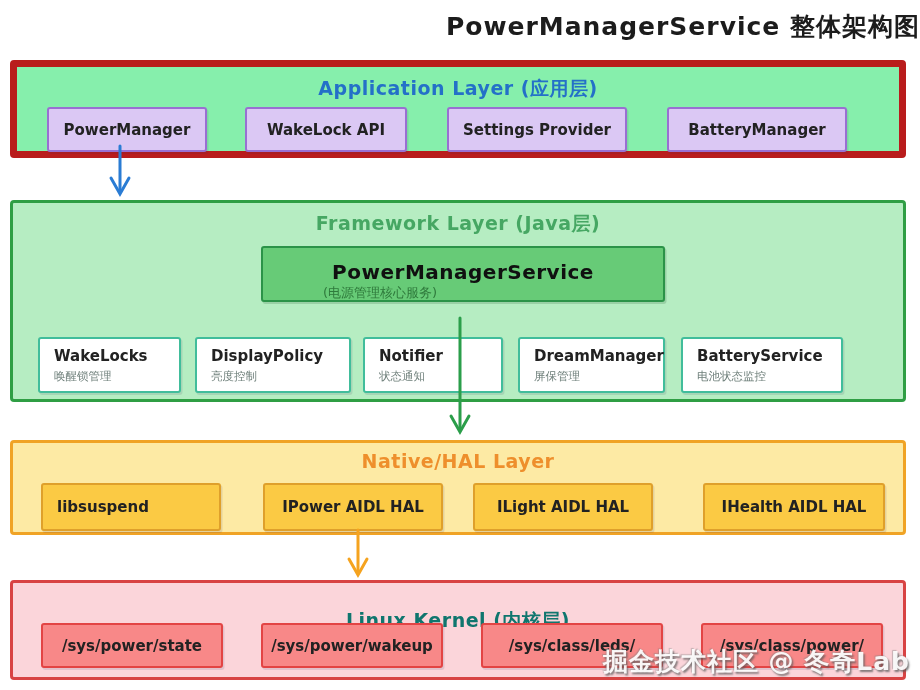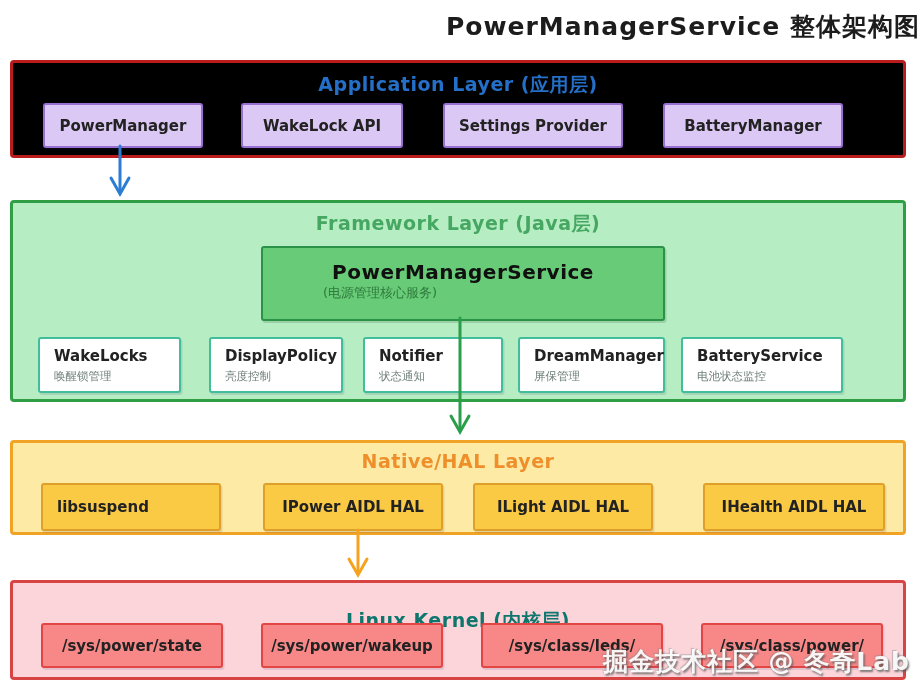--- a/index.html
+++ b/index.html
@@ -2,40 +2,40 @@
 <html><head>
 <meta charset="utf-8">
 <style>
   html,body{margin:0;padding:0;background:#ffffff;}
   .page{position:relative;width:920px;height:690px;background:#ffffff;overflow:hidden;
         font-family:"DejaVu Sans", sans-serif;}
   .title{position:absolute;top:10px;left:0;width:100%;text-align:right;
          font-size:25px;font-weight:bold;color:#1c1c1c;letter-spacing:1px;}
   .layer{position:absolute;left:10px;width:896px;border-radius:4px;box-sizing:border-box;}
   .layer-title{text-align:center;font-size:19px;font-weight:600;letter-spacing:.5px;}
-  .layer-app{top:60px;height:98px;background:#000000;border:3px solid #b91c1c;}
+  .layer-app{top:60px;height:98px;background:#86efac;border:7px solid #b91c1c;}
   .layer-app .layer-title{margin-top:9px;color:#2470c8;}
   .layer-fw{top:200px;height:202px;background:#b6edc2;border:3px solid #2f9e44;}
   .layer-fw .layer-title{margin-top:8px;color:#46a763;}
   .layer-native{top:440px;height:95px;background:#fdeaa4;border:3px solid #f0a325;}
   .layer-native .layer-title{margin-top:7px;color:#ee8f2c;}
   .layer-kernel{top:580px;height:100px;background:#fbd5da;border:3px solid #d84343;}
   .layer-kernel .layer-title{margin-top:25px;color:#0f766e;}
   .node{position:absolute;box-sizing:border-box;border-radius:3px;
         display:flex;flex-direction:column;justify-content:center;
         font-size:15px;font-weight:600;color:#222;
         box-shadow:1.5px 2px 0 rgba(60,40,90,0.12);}
   .node.center{align-items:center;text-align:center;}
   .node.leftpad{padding-left:14px;align-items:flex-start;text-align:left;}
   .purple{top:40px;height:45px;background:#dbc8f4;border:2px solid #996fd2;}
   .teal{top:134px;height:56px;background:#ffffff;border:2px solid #41bd9b;}
   .teal .node-sub{font-size:11.5px;font-weight:400;color:#6e7f7a;margin-top:4px;}
   .gold{top:40px;height:48px;background:#fbca44;border:2px solid #dfa02b;}
   .salmon{top:40px;height:45px;background:#f88888;border:2px solid #e34444;}
-  .main-box{position:absolute;left:248px;top:43px;width:404px;height:75px;box-sizing:border-box;
+  .main-box{position:absolute;left:248px;top:43px;width:404px;height:56px;box-sizing:border-box;
             background:#67cb77;border:2.5px solid #2b9348;border-radius:3px;
             box-shadow:1.5px 2px 0 rgba(20,80,35,0.18);}
   .main-title{text-align:center;margin-top:12px;font-size:20px;font-weight:bold;color:#101010;letter-spacing:.5px;}
   .main-sub{margin-top:0;padding-left:60px;font-size:13px;color:#2f7a3c;}
   .arrows{position:absolute;left:0;top:0;width:920px;height:690px;pointer-events:none;}
   .watermark{position:absolute;right:10px;bottom:12px;font-size:25px;font-weight:bold;
              color:rgba(255,255,255,0.93);letter-spacing:1px;
              text-shadow:1.5px 1.5px 2px rgba(90,90,90,0.75),-1px -1px 1px rgba(130,130,130,0.45);}
 </style>
 </head>
@@ -64,21 +64,21 @@
   <section class="layer layer-fw">
     <div class="layer-title">Framework Layer (Java层)</div>
     <div class="main-box">
       <div class="main-title">PowerManagerService</div>
       <div class="main-sub">(电源管理核心服务)</div>
     </div>
     <div class="node teal leftpad" style="left:25px;width:143px">
       <div class="node-main">WakeLocks</div>
       <div class="node-sub">唤醒锁管理</div>
     </div>
-    <div class="node teal leftpad" style="left:196px;width:134px">
+    <div class="node teal leftpad" style="left:182px;width:156px">
       <div class="node-main">DisplayPolicy</div>
       <div class="node-sub">亮度控制</div>
     </div>
     <div class="node teal leftpad" style="left:350px;width:140px">
       <div class="node-main">Notifier</div>
       <div class="node-sub">状态通知</div>
     </div>
     <div class="node teal leftpad" style="left:505px;width:147px">
       <div class="node-main">DreamManager</div>
       <div class="node-sub">屏保管理</div>

